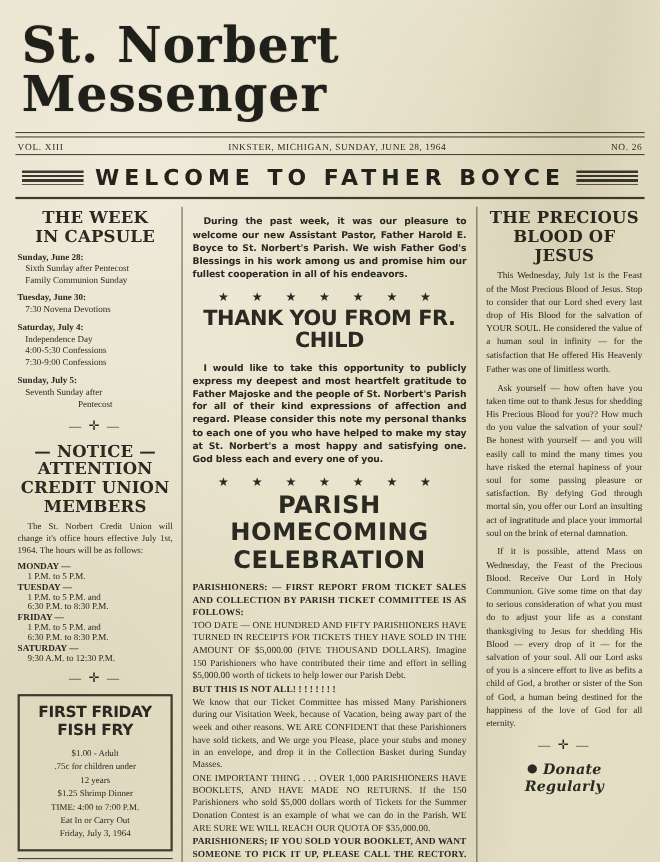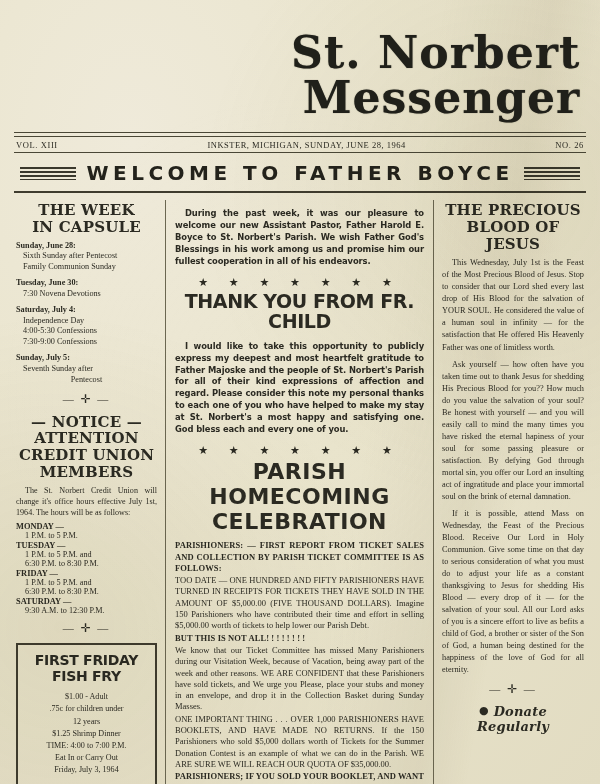--- a/index.html
+++ b/index.html
@@ -20,22 +20,22 @@
   .grain{
     position:absolute;inset:0;pointer-events:none;
     background:
       radial-gradient(circle at 10% 80%, rgba(150,135,90,.10), rgba(0,0,0,0) 38%),
       radial-gradient(circle at 85% 25%, rgba(150,135,90,.09), rgba(0,0,0,0) 40%),
       radial-gradient(circle at 50% 50%, rgba(255,255,255,.16), rgba(0,0,0,0) 60%),
       linear-gradient(100deg, rgba(0,0,0,0) 60%, rgba(120,105,70,.07) 75%, rgba(0,0,0,0) 82%);
     mix-blend-mode:multiply;
   }
   .masthead{
-    text-align:right;
-    padding-top:30px;
+    text-align:left;
+    padding-top:18px;
   }
   .masthead .title{
     font-family:"DejaVu Serif", serif;
     font-weight:bold;
     font-size:45px;
     letter-spacing:1px;
     color:#20201a;
     line-height:1;
     
     transform:scaleX(.98);

